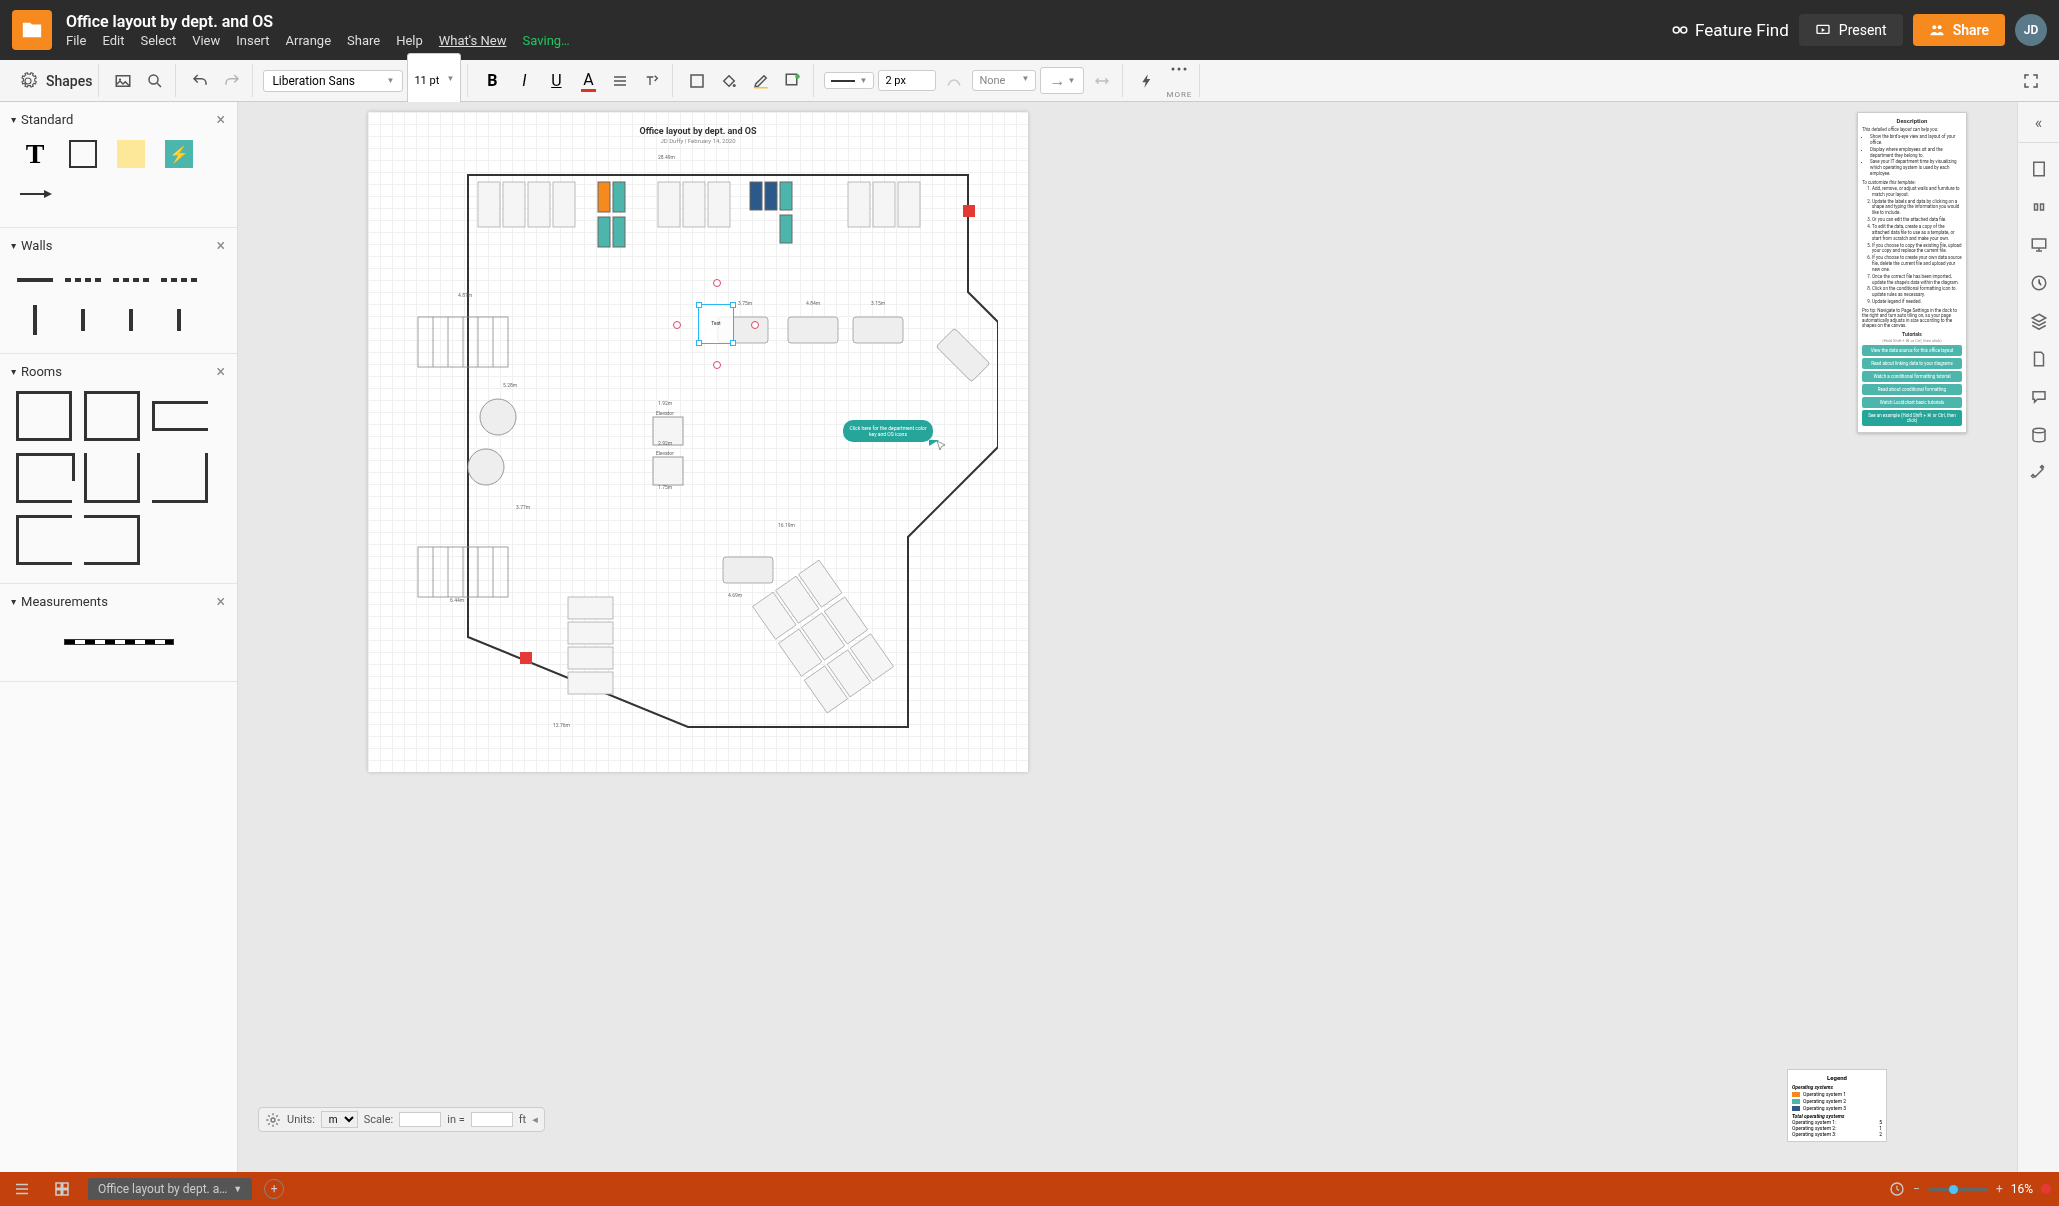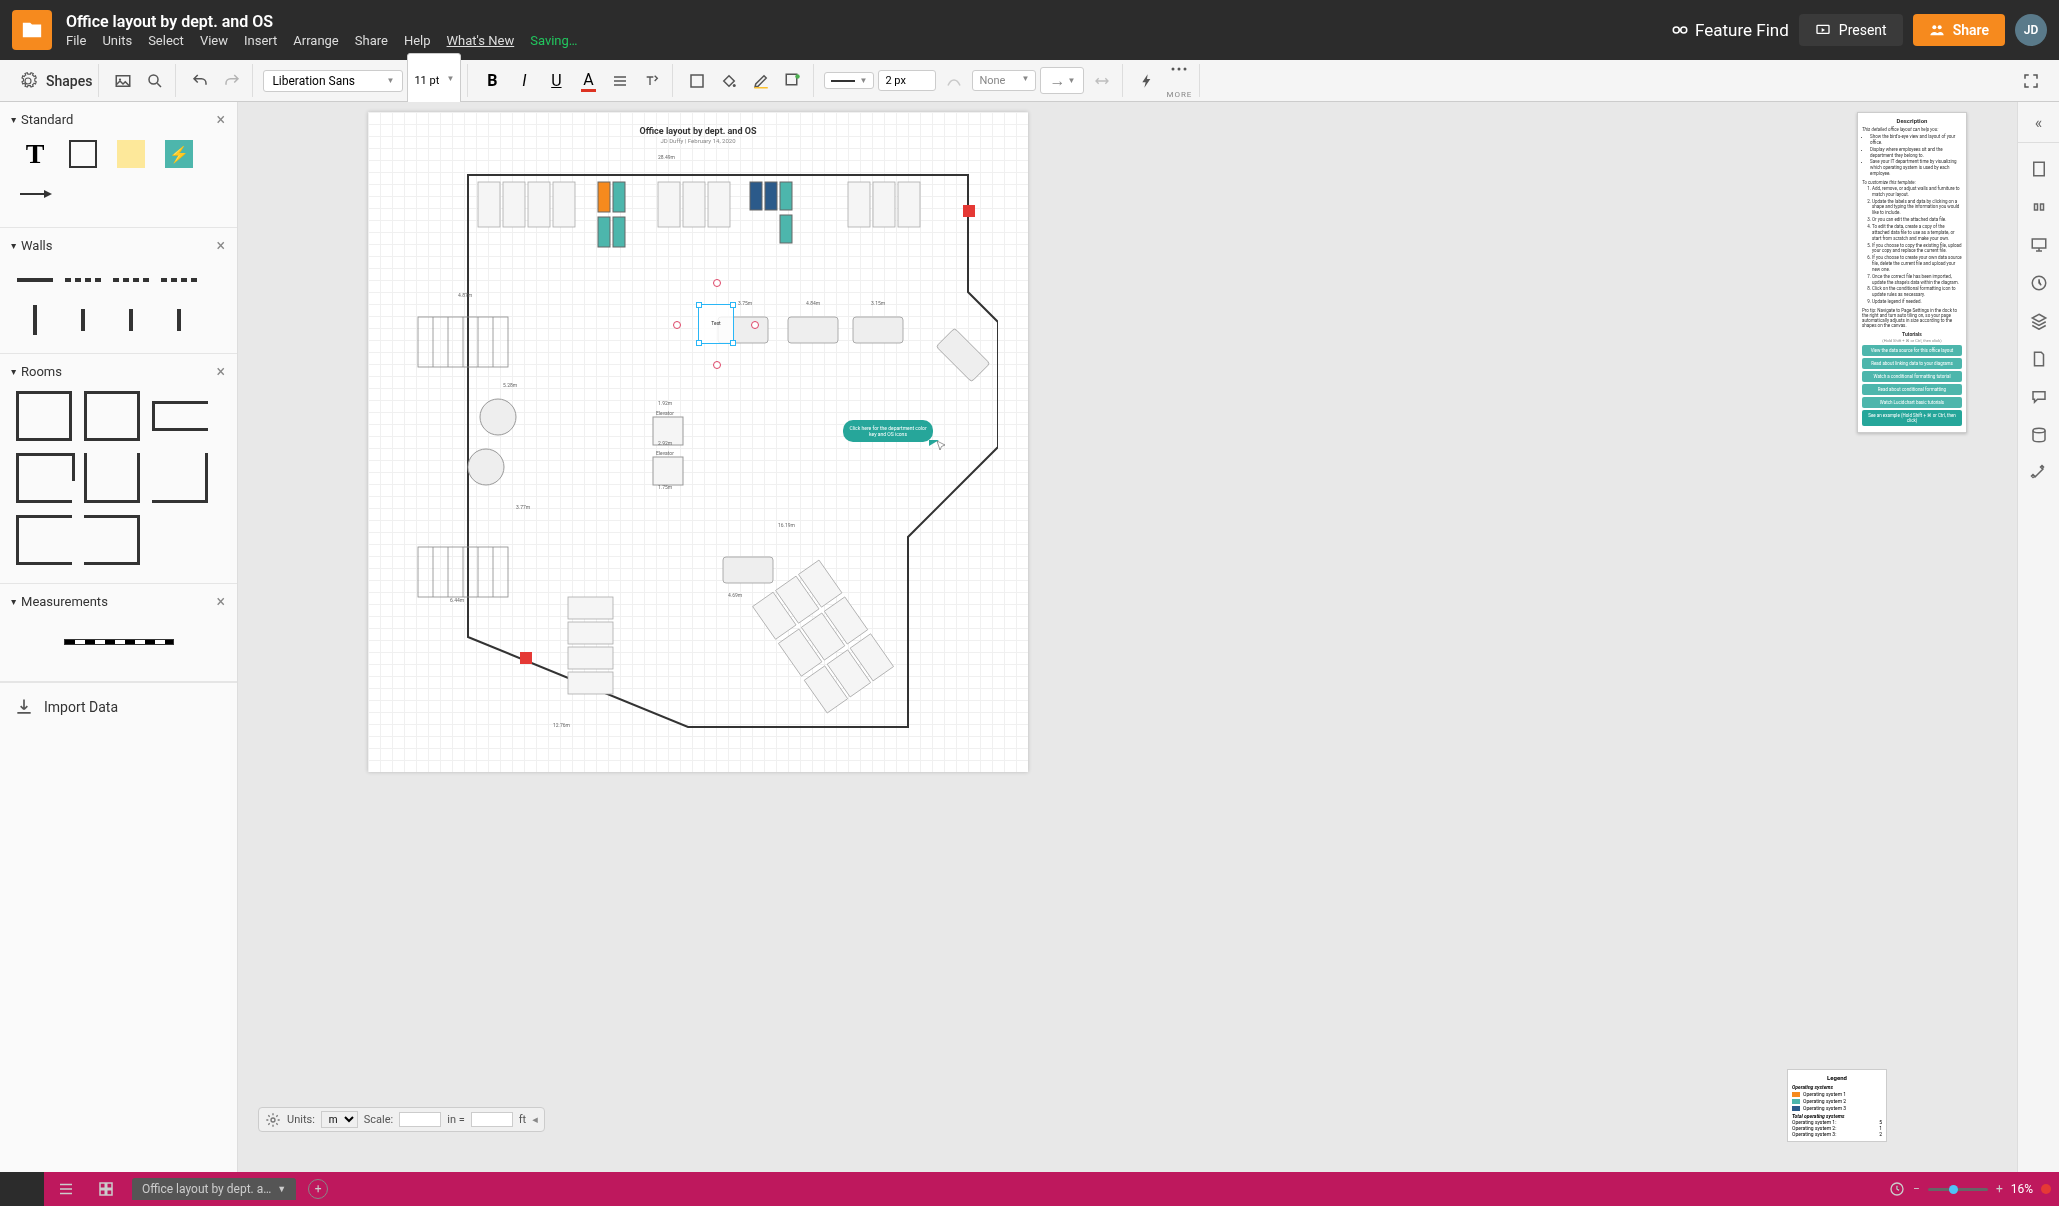--- a/index.html
+++ b/index.html
@@ -104,21 +104,21 @@
 .units-bar { position: absolute; left: 20px; bottom: 40px; background: #f0f0f0; border: 1px solid #ccc; border-radius: 4px; padding: 3px 6px; display: flex; align-items: center; gap: 6px; font-size: 11px; color: #555; }
 .units-bar input { width: 42px; border: 1px solid #ccc; padding: 1px 3px; font-size: 10px; }
 .units-bar select { border: 1px solid #ccc; padding: 1px 3px; font-size: 10px; }
 
 
 .right-dock { width: 42px; background: #f5f5f5; border-left: 1px solid #ddd; display: flex; flex-direction: column; align-items: center; padding-top: 8px; gap: 14px; }
 .dock-btn { width: 24px; height: 24px; display: flex; align-items: center; justify-content: center; cursor: pointer; color: #666; }
 .dock-collapse { border-bottom: 1px solid #ddd; padding-bottom: 8px; width: 100%; display: flex; justify-content: center; }
 
 
-.bottom-bar { height: 34px; background: #be185d; color: #ccc; display: flex; align-items: center; padding: 0 8px; gap: 12px; font-size: 12px; margin-left: 44px; }
+.bottom-bar { height: 34px; background: #c2410c; color: #ccc; display: flex; align-items: center; padding: 0 8px; gap: 12px; font-size: 12px; }
 .page-tab { background: #555; padding: 4px 10px; border-radius: 3px 3px 0 0; display: flex; align-items: center; gap: 6px; max-width: 180px; }
 .page-tab-text { overflow: hidden; text-overflow: ellipsis; white-space: nowrap; }
 .add-page { width: 20px; height: 20px; border: 1px solid #888; border-radius: 50%; display: flex; align-items: center; justify-content: center; cursor: pointer; }
 .zoom-controls { display: flex; align-items: center; gap: 8px; margin-left: auto; }
 .zoom-slider { width: 60px; height: 3px; background: #666; border-radius: 2px; position: relative; }
 .zoom-thumb { position: absolute; left: 35%; top: -3px; width: 9px; height: 9px; background: #4fc3f7; border-radius: 50%; }
 .zoom-pct { color: #fff; }
 .record-dot { width: 10px; height: 10px; border-radius: 50%; background: #e53935; }
 
 </style>
@@ -130,21 +130,21 @@
   <div class="header">
     <div class="logo">
       <svg viewBox="0 0 24 24">
           <path d="M10 4H2v16h20V6H12l-2-2z"></path>
         </svg>
     </div>
     <div class="title-menu">
       <div class="doc-title">Office layout by dept. and OS</div>
       <div class="menu-bar">
         <span class="menu-item">File</span>
-        <span class="menu-item">Units</span>
+        <span class="menu-item">Edit</span>
         <span class="menu-item">Select</span>
         <span class="menu-item">View</span>
         <span class="menu-item">Insert</span>
         <span class="menu-item">Arrange</span>
         <span class="menu-item">Share</span>
         <span class="menu-item">Help</span>
         <span class="menu-item underline">What's New</span>
         <span class="saving">Saving…</span>
       </div>
     </div>
@@ -416,26 +416,20 @@
       <div class="shape-section">
         <div class="section-header">
           <span class="section-title">Measurements</span>
           <span class="close-x">×</span>
         </div>
         <div class="shape-grid" style="justify-content:center;padding:16px 4px">
           <div class="shape-item" style="width:auto">
               <div class="ruler-shape"></div>
             </div>
         </div>
-      </div>
-      <div class="import-data-row">
-        <svg width="20" height="20" viewBox="0 0 24 24">
-            <path d="M12 3v12m0 0l-4-4m4 4l4-4M4 19h16" fill="none" stroke="#555" stroke-width="2"></path>
-          </svg>
-        <span>Import Data</span>
       </div>
     </div>
 
     <div class="canvas-wrap">
       <div class="canvas-page">
         <div class="grid-bg"></div>
         <div class="canvas-title">Office layout by dept. and OS</div>
         <div class="canvas-subtitle">JD Duffy | February 14, 2020</div>
         <div style="position:absolute;top:42px;left:290px;font-size:5px;color:#666">28.49m</div>
 

